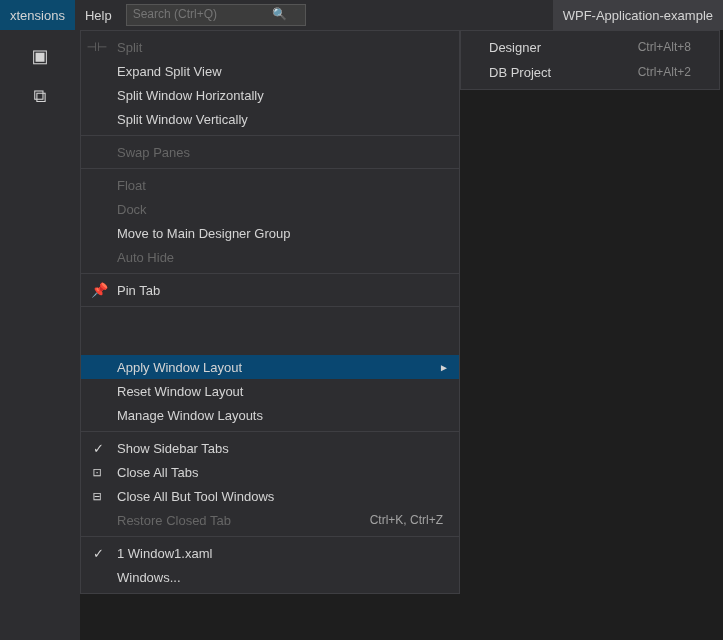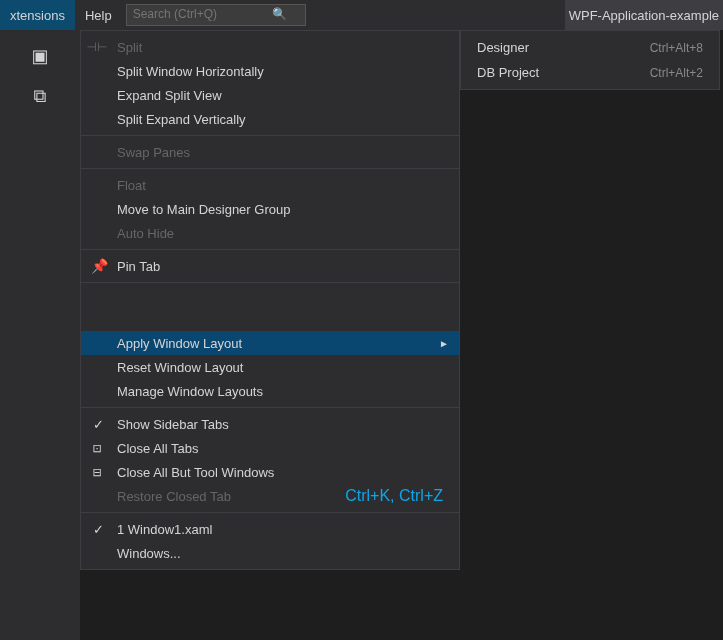--- a/index.html
+++ b/index.html
@@ -62,21 +62,21 @@
       font-size: 12px;
     }
 
     
     .title-area {
       position: absolute;
       right: 0;
       top: 0;
       height: 30px;
       background: #3e3e42;
-      padding: 4px 4px;
+      padding: 4px 10px;
       color: #d4d4d4;
       font-size: 13px;
       display: flex;
       align-items: center;
     }
 
     
     .sidebar {
       position: absolute;
       left: 0;
@@ -143,22 +143,22 @@
     }
     .menu-entry .arrow-icon {
       position: absolute;
       right: 10px;
       color: #d4d4d4;
       font-size: 10px;
     }
     .menu-entry .shortcut {
       position: absolute;
       right: 16px;
-      color: #0ea5e9;
-      font-size: 16px;
+      color: #a3a3a3;
+      font-size: 12px;
     }
     .menu-entry .icon-img {
       position: absolute;
       left: 8px;
       width: 16px;
       height: 16px;
       display: flex;
       align-items: center;
       justify-content: center;
     }
@@ -175,23 +175,22 @@
       top: 30px;
       left: 460px;
       width: 260px;
       background: #2d2d30;
       border: 1px solid #3e3e42;
       z-index: 101;
       padding: 4px 0;
     }
     .submenu-entry {
       display: flex;
-      align-items: center;
       justify-content: space-between;
-      padding: 5px 16px;
+      padding: 5px 28px;
       cursor: pointer;
       color: #d4d4d4;
       min-height: 24px;
     }
     .submenu-entry .sub-label {}
     .submenu-entry .sub-shortcut {
       color: #888;
       font-size: 12px;
     }
 
@@ -223,44 +222,47 @@
 </div>
 
 <div class="dropdown-menu">
 
   <div class="menu-entry disabled">
     <span class="icon-img" style="font-size:12px; color:#666;">⊣⊢</span>
     <span>Split</span>
   </div>
 
   <div class="menu-entry">
+    <span>Expand Split View</span>
+  </div>
+
+  <div class="menu-entry">
     <span>Split Window Horizontally</span>
   </div>
 
   <div class="menu-entry">
-    <span>Expand Split View</span>
-  </div>
-
-  <div class="menu-entry">
-    <span>Split Expand Vertically</span>
+    <span>Split Window Vertically</span>
   </div>
 
   <div class="menu-separator"></div>
 
   <div class="menu-entry disabled">
     <span>Swap Panes</span>
   </div>
 
 
   <div class="menu-separator"></div>
 
   <div class="menu-entry disabled">
     <span>Float</span>
   </div>
 
+  <div class="menu-entry disabled">
+    <span>Dock</span>
+  </div>
 
   <div class="menu-entry">
     <span>Move to Main Designer Group</span>
   </div>
 
   <div class="menu-entry disabled">
     <span>Auto Hide</span>
   </div>
 
   <div class="menu-separator"></div>

